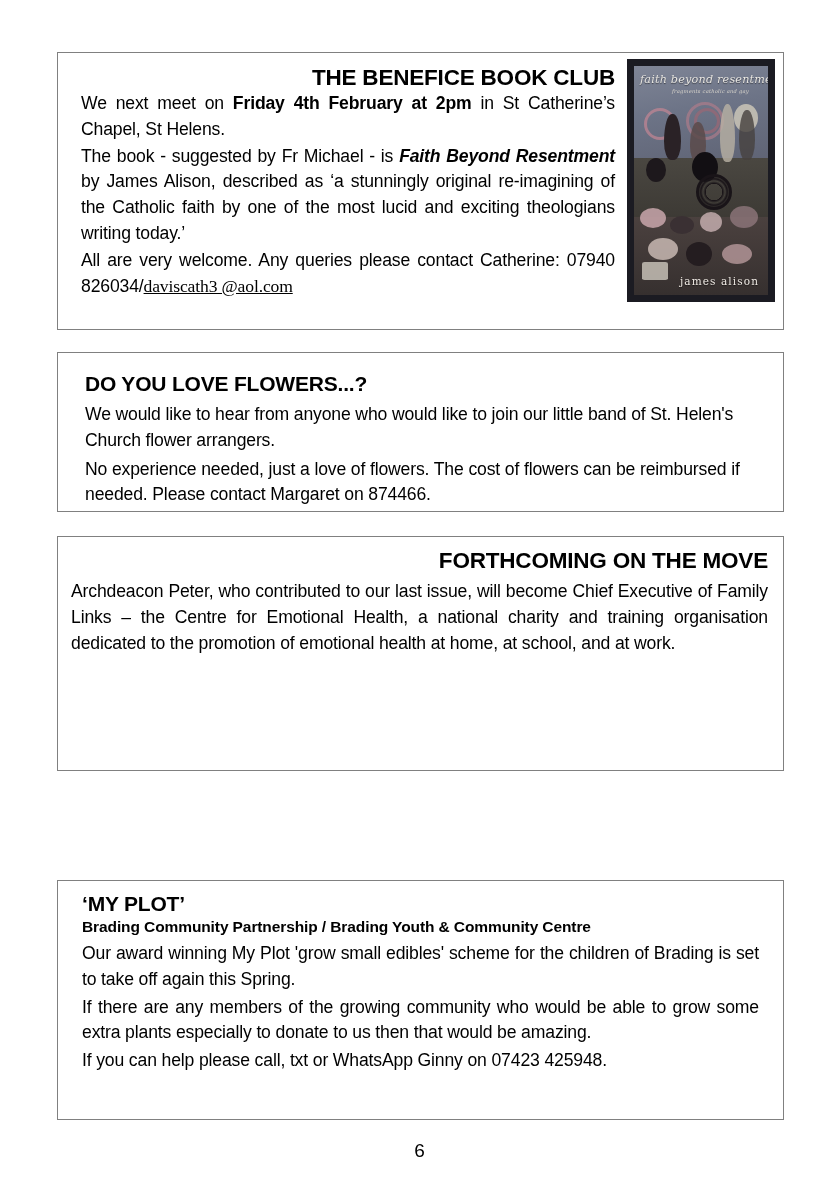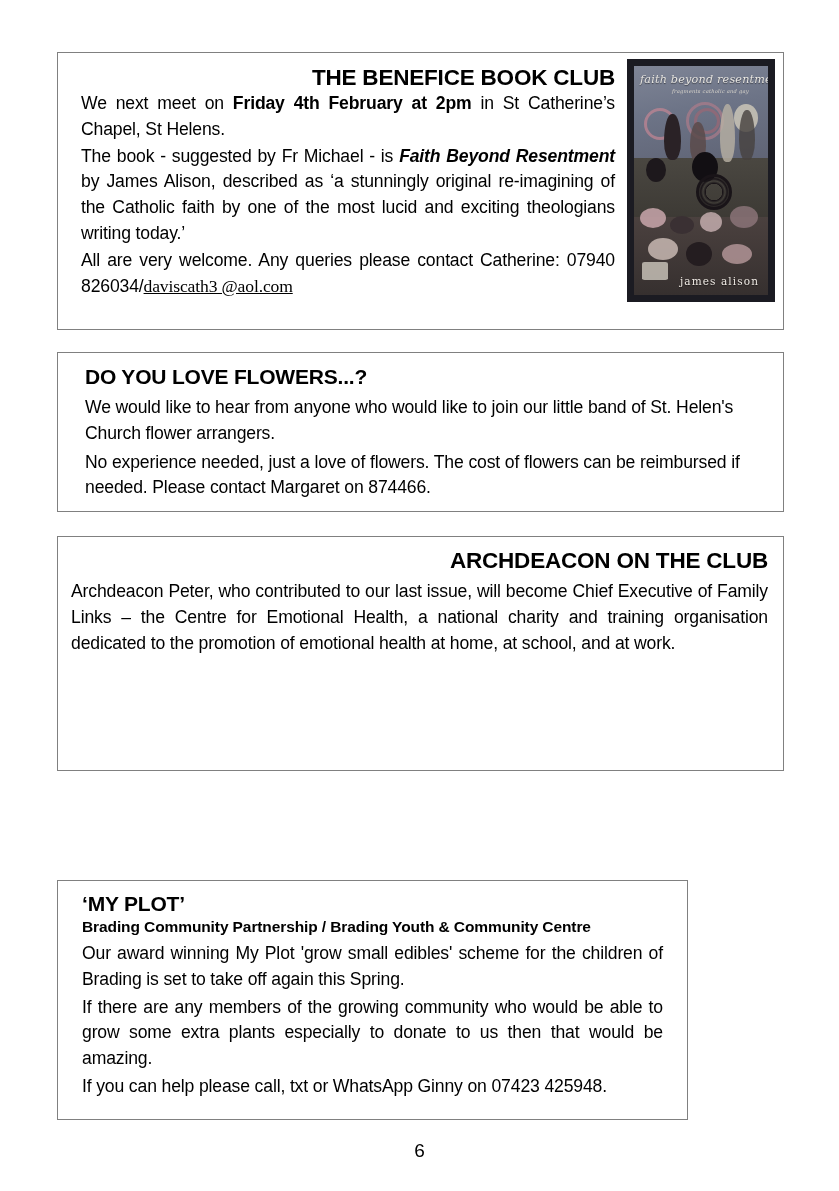--- a/index.html
+++ b/index.html
@@ -168,21 +168,21 @@
     top: 352px;
     width: 727px;
     height: 160px;
   }
   #box-flowers .inner {
     position: absolute;
     left: 27px;
     top: 11px;
     right: 27px;
   }
-  #box-flowers .box-title { margin-bottom: 6px; }
+  #box-flowers .box-title { margin-bottom: 6px; margin-top: 7px; }
   #box-flowers .para { margin-bottom: 3px; }
 
   
   #box-archdeacon {
     left: 57px;
     top: 536px;
     width: 727px;
     height: 235px;
   }
   #box-archdeacon .inner {
@@ -214,21 +214,21 @@
     font-weight: bold;
     letter-spacing: -0.5px;
     transform: scaleX(0.93);
     transform-origin: left top;
   }
 
   
   #box-myplot {
     left: 57px;
     top: 880px;
-    width: 631px;
+    width: 727px;
     height: 240px;
   }
   #box-myplot .inner {
     position: absolute;
     left: 24px;
     top: 10px;
     right: 24px;
   }
   #box-myplot .box-title { margin-bottom: 1px; }
   #box-myplot .sub-title { margin-bottom: 5px; }
@@ -298,21 +298,21 @@
   <div class="box" id="box-flowers">
     <div class="inner">
       <div class="box-title title-md">DO YOU LOVE FLOWERS...?</div>
       <p class="para nojust">We would like to hear from anyone who would like to join our little band of St. Helen's Church flower arrangers.</p>
       <p class="para nojust">No experience needed, just a love of flowers. The cost of flowers can be reimbursed if needed. Please contact Margaret on 874466.</p>
     </div>
   </div>
 
   <div class="box" id="box-archdeacon">
     <div class="inner">
-      <div class="box-title title-lg">ARCHDEACON ON THE CLUB</div>
+      <div class="box-title title-lg">FORTHCOMING ON THE MOVE</div>
       <p class="para">Archdeacon Peter, who contributed to our last issue, will become Chief Executive of Family Links – the Centre for Emotional Health, a national charity and training organisation dedicated to the promotion of emotional health at home, at school, and at work.</p>
     </div>
   </div>
 
 
   <div class="box" id="box-myplot">
     <div class="inner">
       <div class="box-title title-md">‘MY PLOT’</div>
       <div class="sub-title">Brading Community Partnership / Brading Youth &amp; Community Centre</div>
       <p class="para">Our award winning My Plot 'grow small edibles' scheme for the children of Brading is set to take off again this Spring.</p>

